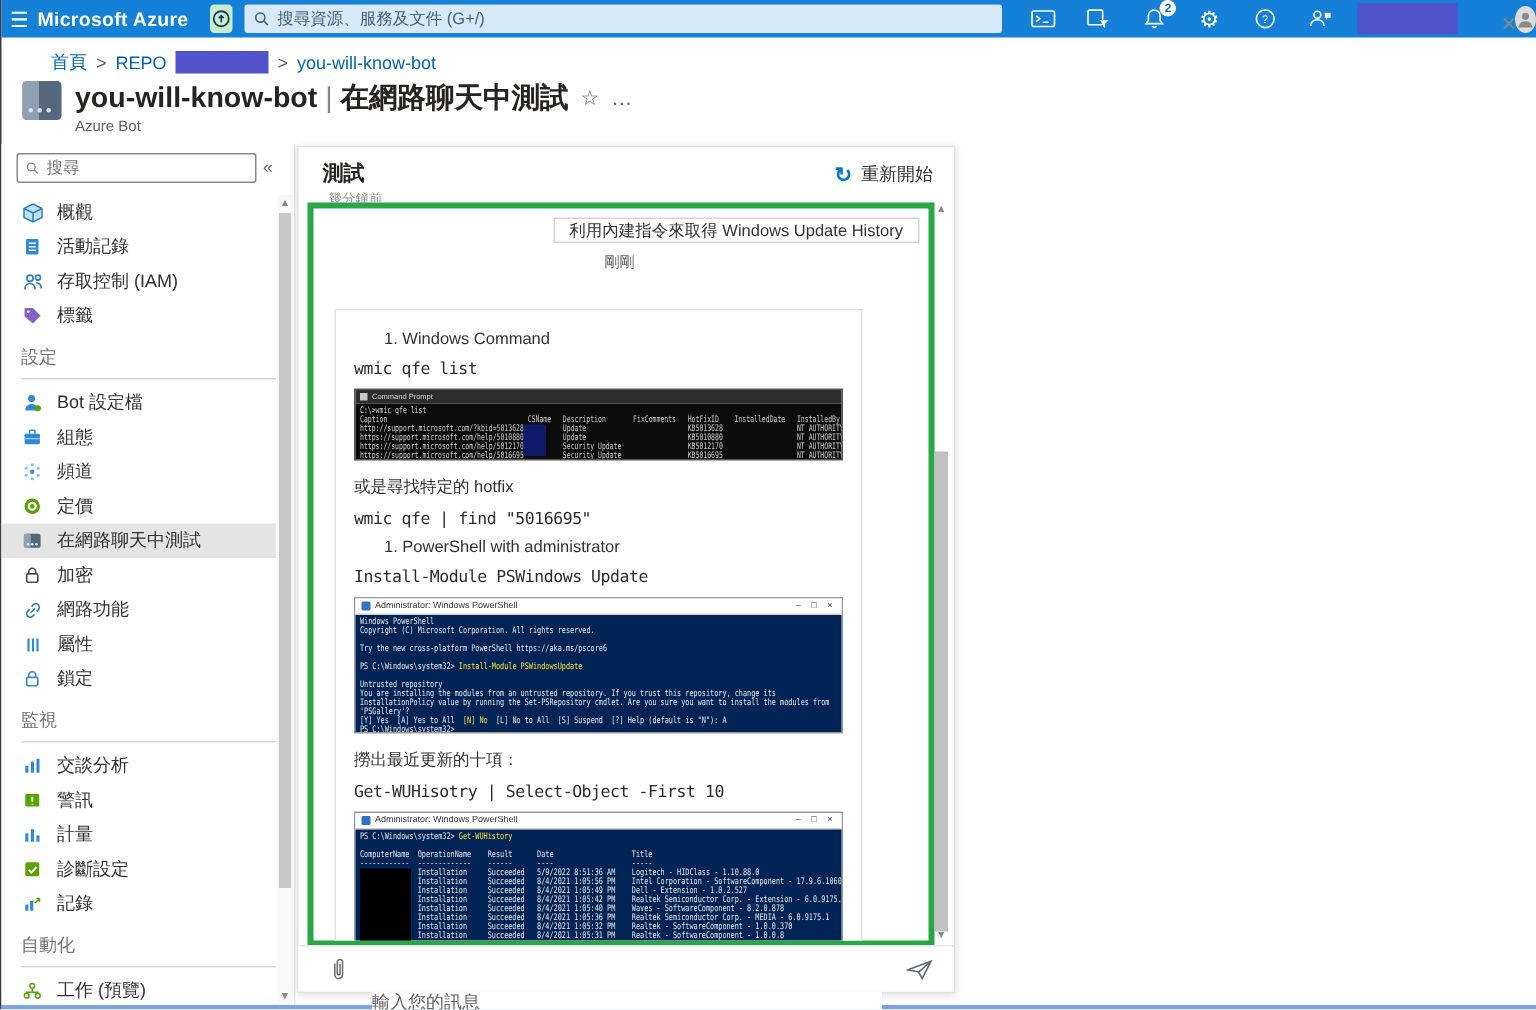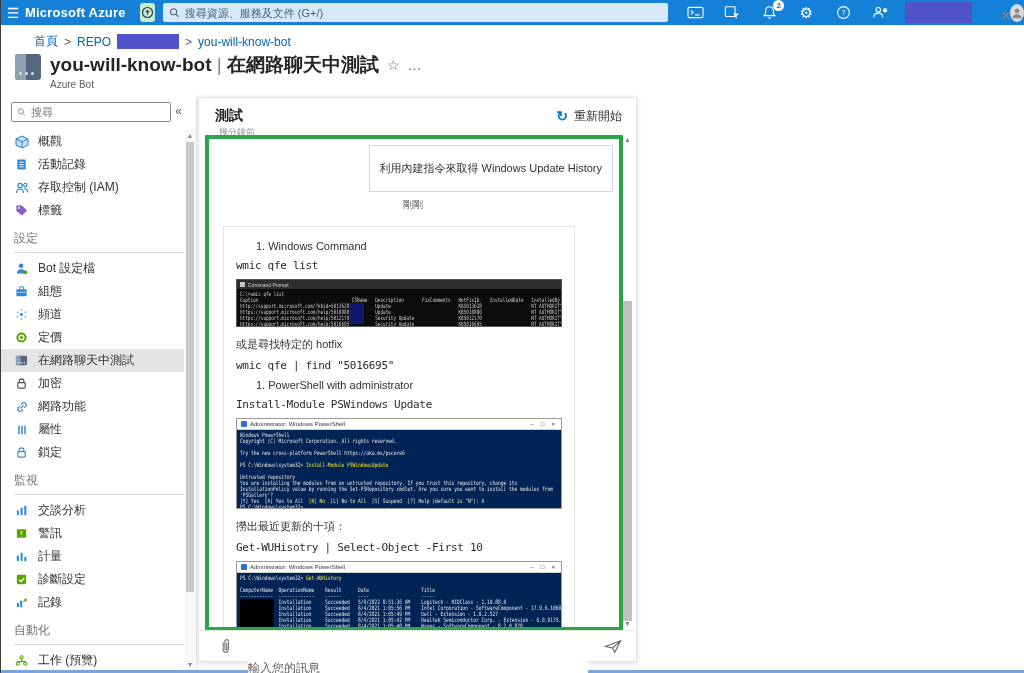--- a/index.html
+++ b/index.html
@@ -62,24 +62,24 @@
   .chat-panel { position:absolute; left:197px; top:97px; width:439px; height:565px; background:#fff; border:1px solid #e3e3e3; box-shadow:0 1px 5px rgba(0,0,0,.14); }
   .chat-head { display:flex; align-items:center; justify-content:space-between; padding:9px 14px 4px 16px; }
   .chat-title { font-size:14px; font-weight:bold; color:#252423; }
   .restart { display:flex; align-items:center; gap:6px; font-size:12px; color:#323130; cursor:pointer; }
   .restart .ricon { color:#0078d4; font-size:14px; font-weight:bold; }
   .clipped-time { position:absolute; left:20px; top:28px; font-size:9px; color:#979593; }
   .green-frame { position:absolute; left:6px; top:37px; width:418px; height:496px; border:4px solid #28a745; background:#fff; overflow:hidden; z-index:2; }
   .green-inner { position:absolute; inset:0; padding:4px 6px; }
 
   .user-row { display:flex; justify-content:flex-end; margin-top:2px; }
-  .user-bubble { border:1px solid #d6d6d6; background:#fff; padding:15px 10px; font-size:11px; color:#323130; white-space:nowrap; }
+  .user-bubble { border:1px solid #d6d6d6; background:#fff; padding:0 10px; font-size:11px; color:#323130; white-space:nowrap; }
   .user-time { text-align:center; font-size:10px; color:#605e5c; margin:6px 2px 0 0; }
 
-  .bot-card { margin:14px 0 0 8px; width:352px; border:1px solid #e4e4e4; background:#fff; padding:10px 12px; }
+  .bot-card { margin:24px 0 0 8px; width:352px; border:1px solid #e4e4e4; background:#fff; padding:10px 12px; }
   .step { font-size:11px; color:#323130; padding-left:20px; margin:3px 0 7px; }
   .codeline { font-family:"DejaVu Sans Mono", monospace; font-size:11px; color:#2b2b2b; margin:7px 0; letter-spacing:-.3px; }
   .plain { font-size:11px; color:#323130; margin:10px 0 7px; }
 
   .term { width:326px; border:1px solid #555; margin:4px 0 8px; position:relative; }
   .term-title { height:9px; background:#2d2d2d; color:#d8d8d8; font-size:5px; display:flex; align-items:center; padding:0 3px; gap:3px; }
   .term-title .tic { width:5px; height:5px; background:#c8c8c8; flex:none; }
   .cmd-body { background:#0c0c0c; padding:2px 3px; height:37px; overflow:hidden; position:relative; }
   .cmd-lines { transform:scaleX(.72); transform-origin:0 0; width:139%; }
   .tl { font-family:"DejaVu Sans Mono", monospace; font-size:6px; line-height:6px; min-height:6px; white-space:pre; color:#cccccc; }

